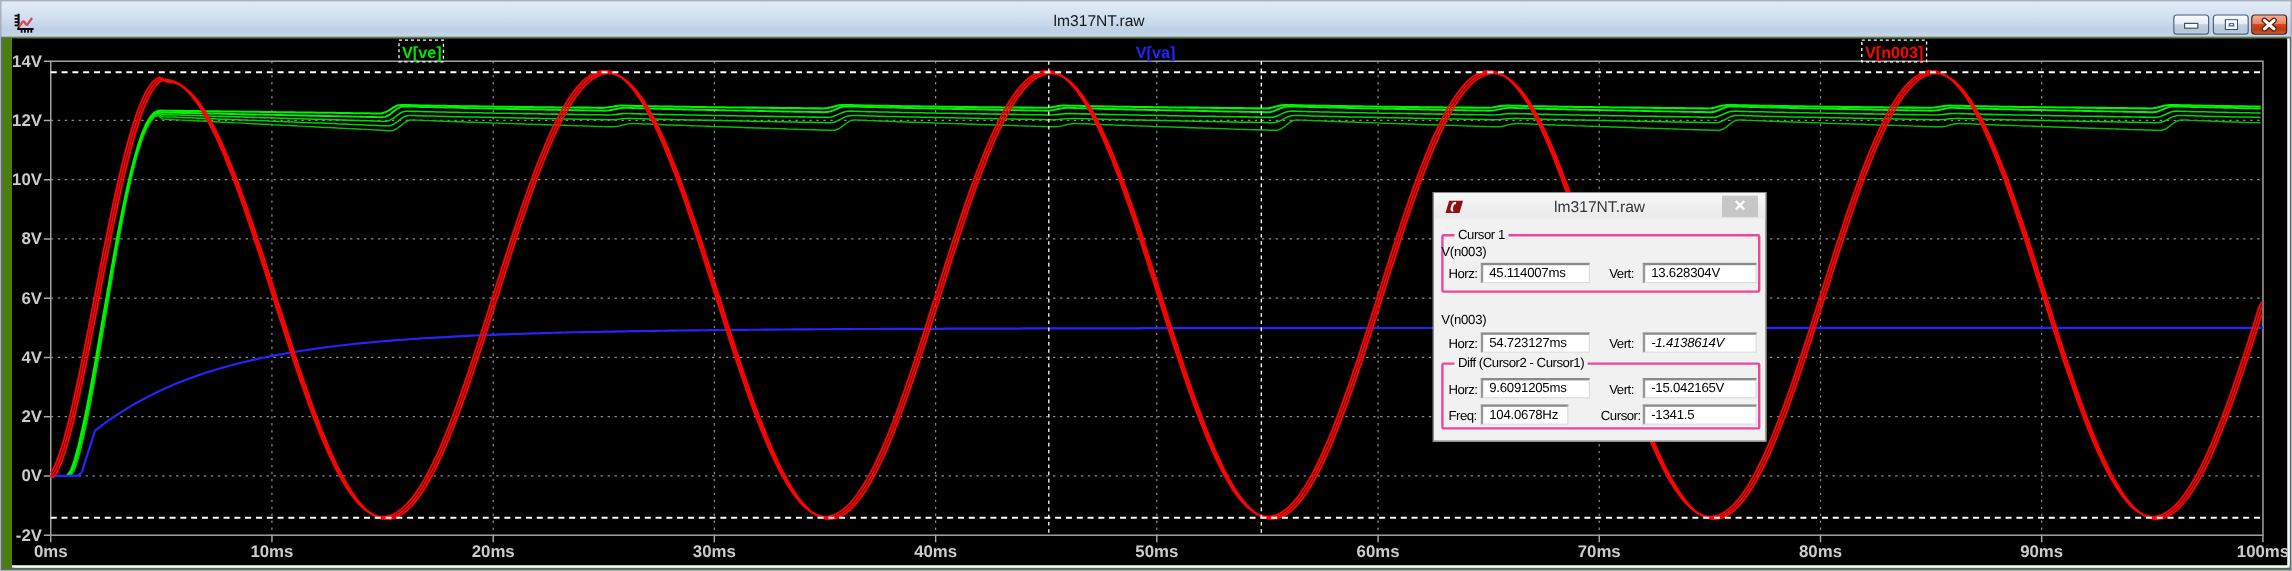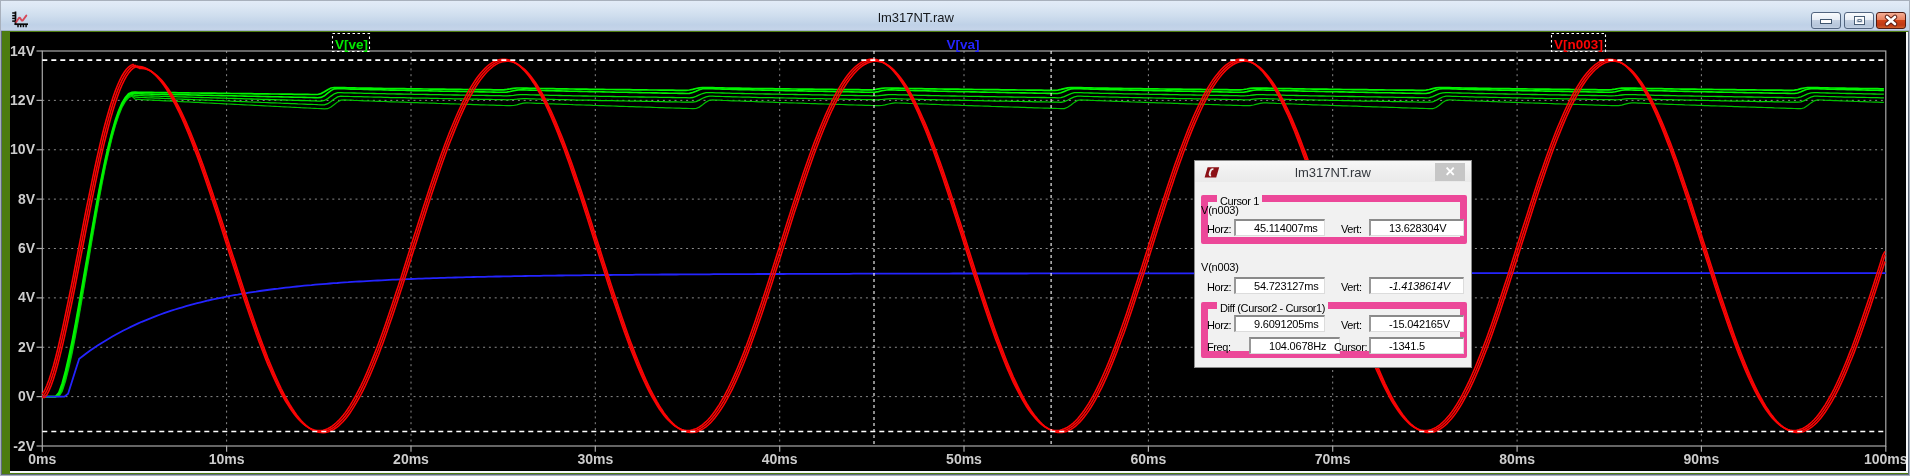--- a/index.html
+++ b/index.html
@@ -25,27 +25,27 @@
 .ax { font-family:"Liberation Sans",sans-serif; font-size:14px; font-weight:bold; fill:#cdcdcd; fill-opacity:0.995; }
 .tn { font-family:"Liberation Sans",sans-serif; font-size:13.5px; font-weight:bold; }
 
 #dlg { position:absolute; left:1193px; top:159px; width:278px; height:208px; filter:opacity(0.999);
   background:#f1f1f1; border:1px solid #8b8b8b; font-size:11px; color:#000; letter-spacing:-0.2px; }
 #dtitle { position:absolute; left:0; top:0; width:276px; height:21px;
   background:linear-gradient(180deg,#f7f7f7 0%,#efefef 55%,#eaeaea 100%); }
 #dtitle .txt { position:absolute; left:0; top:4px; width:276px; text-align:center; font-size:13px; color:#33373d; letter-spacing:0; }
 #dx { position:absolute; left:240px; top:2px; width:30px; height:18px; background:#c6c6c6; color:#fff;
   font-size:13px; font-weight:bold; text-align:center; line-height:17px; }
-.grp { position:absolute; left:6px; width:266px; border:7px solid #ec4899; border-radius:2px; }
+.grp { position:absolute; left:6px; width:266px; border:2px solid #ec4899; border-radius:2px; }
 .grp .leg { position:absolute; left:9px; top:-7px; background:#f1f1f1; padding:0 3px; font-size:11px; letter-spacing:-0.4px; }
 .vn { position:absolute; width:266px; text-align:left; font-size:11px; }
 .flab { position:absolute; font-size:11px; letter-spacing:-0.4px; }
 .fld { position:absolute; height:17px; background:#fff;
   border-top:2px solid #8a8a8a; border-left:2px solid #989898; border-right:1px solid #dcdcdc; border-bottom:1px solid #dcdcdc;
-  font-size:11px; line-height:14px; padding-left:18px; letter-spacing:-0.2px; }
+  font-size:11px; line-height:14px; padding-left:5px; letter-spacing:-0.2px; }
 </style></head>
 <body>
 <div id="win">
   <div id="winin"></div>
   <div id="tbar"></div>
   <div id="icon"><svg width="18" height="18" viewBox="0 0 18 18">
     <line x1="4.5" y1="1.5" x2="4.5" y2="15" stroke="#0a0a0a" stroke-width="1.7"></line>
     <line x1="3.6" y1="14.2" x2="17" y2="14.2" stroke="#0a0a0a" stroke-width="1.7"></line>
     <line x1="1.2" y1="3" x2="4.5" y2="3" stroke="#0a0a0a" stroke-width="1.5"></line>
     <line x1="1.2" y1="5.7" x2="4.5" y2="5.7" stroke="#0a0a0a" stroke-width="1.5"></line>
@@ -178,17 +178,17 @@
     <div class="flab" style="left:146px; top:120px;">Vert:</div>
     <div class="fld" style="left:174px; top:116px; width:95px;font-style:italic;">-1.4138614V</div>
     <div class="grp" style="top:141px; height:56px;">
         <span class="leg">Diff (Cursor2 - Cursor1)</span>
       </div>
     <div class="flab" style="left:12px; top:158px;">Horz:</div>
     <div class="fld" style="left:39px; top:154px; width:91px;">9.6091205ms</div>
     <div class="flab" style="left:146px; top:158px;">Vert:</div>
     <div class="fld" style="left:174px; top:154px; width:95px;">-15.042165V</div>
     <div class="flab" style="left:12px; top:180px;">Freq:</div>
-    <div class="fld" style="left:54px; top:176px; width:91px;">104.0678Hz</div>
+    <div class="fld" style="left:39px; top:176px; width:73px;">104.0678Hz</div>
     <div class="flab" style="left:139px; top:180px;">Cursor:</div>
     <div class="fld" style="left:174px; top:176px; width:95px;">-1341.5</div>
   </div>
 </div>
 
 </body></html>

